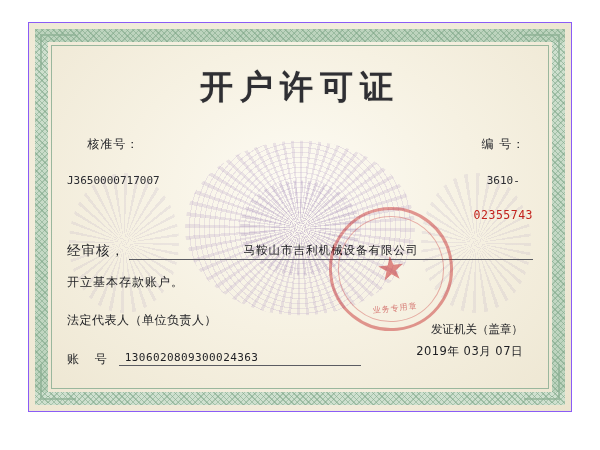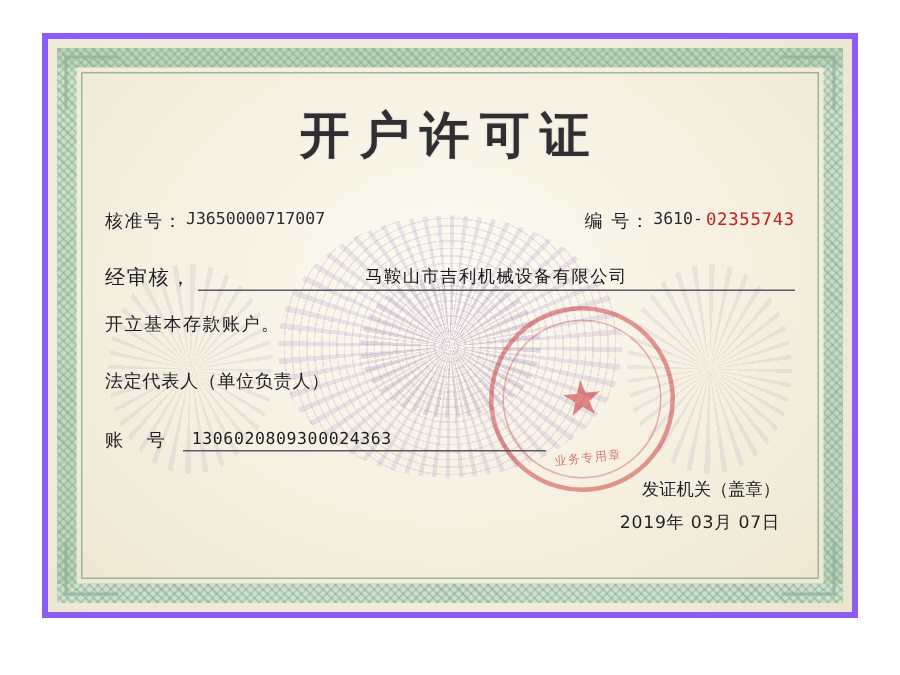--- a/index.html
+++ b/index.html
@@ -21,21 +21,21 @@
   }
 
   
   .cert {
     position: absolute;
     left: 28px;
     top: 22px;
     width: 544px;
     height: 390px;
     background: #f9a8d4;
-    border: 4px solid #8b5cf6;
+    border: 1px solid #8b5cf6;
     box-sizing: border-box;
     overflow: hidden;
   }
 
   
   .paper-tint {
     position: absolute;
     inset: 0;
     background:
       radial-gradient(ellipse at 50% 45%, rgba(255,255,255,0.85) 0%, rgba(246,240,224,0.6) 45%, rgba(236,228,205,0.75) 100%),
@@ -156,23 +156,24 @@
   .row-ids {
     display: flex;
     justify-content: space-between;
     align-items: baseline;
     margin: 26px 8px 0 8px;
     font-size: 11.5px;
     color: #23242a;
   }
   .id-left, .id-right {
     display: flex;
-    align-items: flex-start;
-    gap: 2px;
-    font-family: "DejaVu Sans", "Liberation Sans", sans-serif;
+    align-items: center;
+    gap: 21px;
+    font-family: "DejaVu Sans", "Liberation Sans", sans-serif;
+    flex-direction: column;
   }
   .label-cn { font-size: 12px; letter-spacing: 1px; color: #1f2025; }
   .mono { font-family: "DejaVu Sans Mono", "Liberation Mono", monospace; font-size: 11px; color: #2b2c31; }
   .red { color: #c2201c; font-family: "DejaVu Sans Mono", "Liberation Mono", monospace; font-size: 11.5px; letter-spacing: .5px; }
 
   .body {
     margin: 20px 8px 0 8px;
     color: #1d1e22;
   }
 
@@ -223,21 +224,21 @@
   }
   .rule {
     border-bottom: 1px solid #5b5c62;
     min-width: 40px;
   }
   .left-field { width: 300px; }
   .right-field { flex: 1; }
 
   .acct {
     display: flex;
-    align-items: center;
+    align-items: flex-start;
     margin-top: 22px;
     gap: 6px;
   }
   .acct .k { font-size: 12px; letter-spacing: 6px; font-family: "DejaVu Sans", "Liberation Sans", sans-serif; }
   .acct .v {
     font-family: "DejaVu Sans Mono", "Liberation Mono", monospace;
     font-size: 11px;
     padding: 0 6px 1px 6px;
     border-bottom: 1px solid #5b5c62;
     flex: 0 0 auto;

